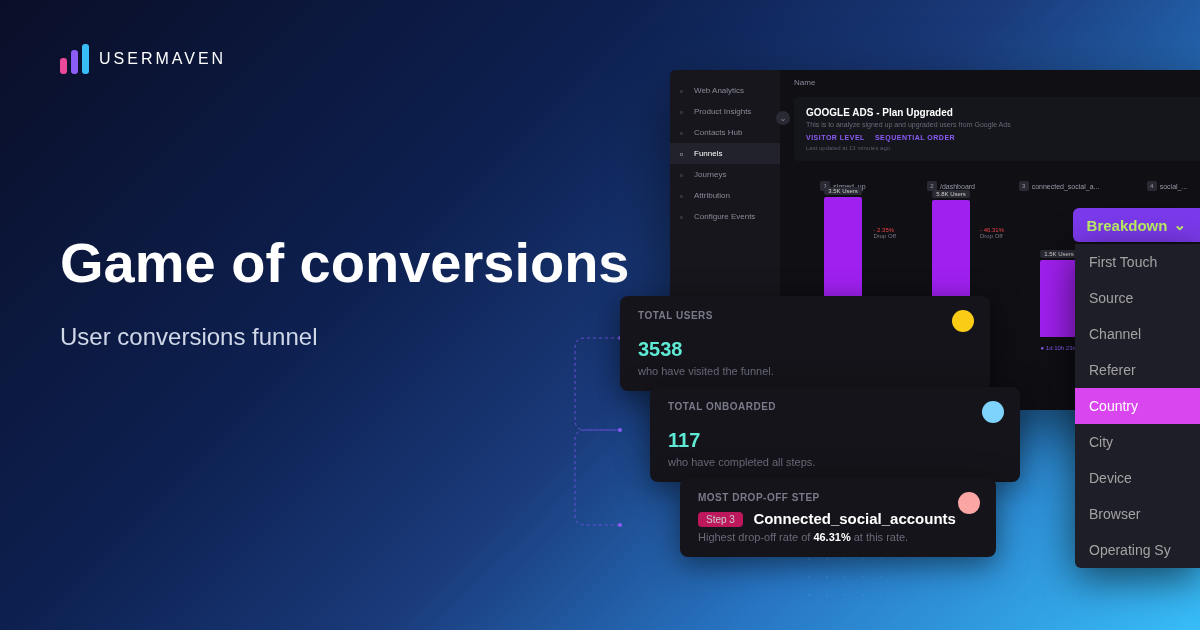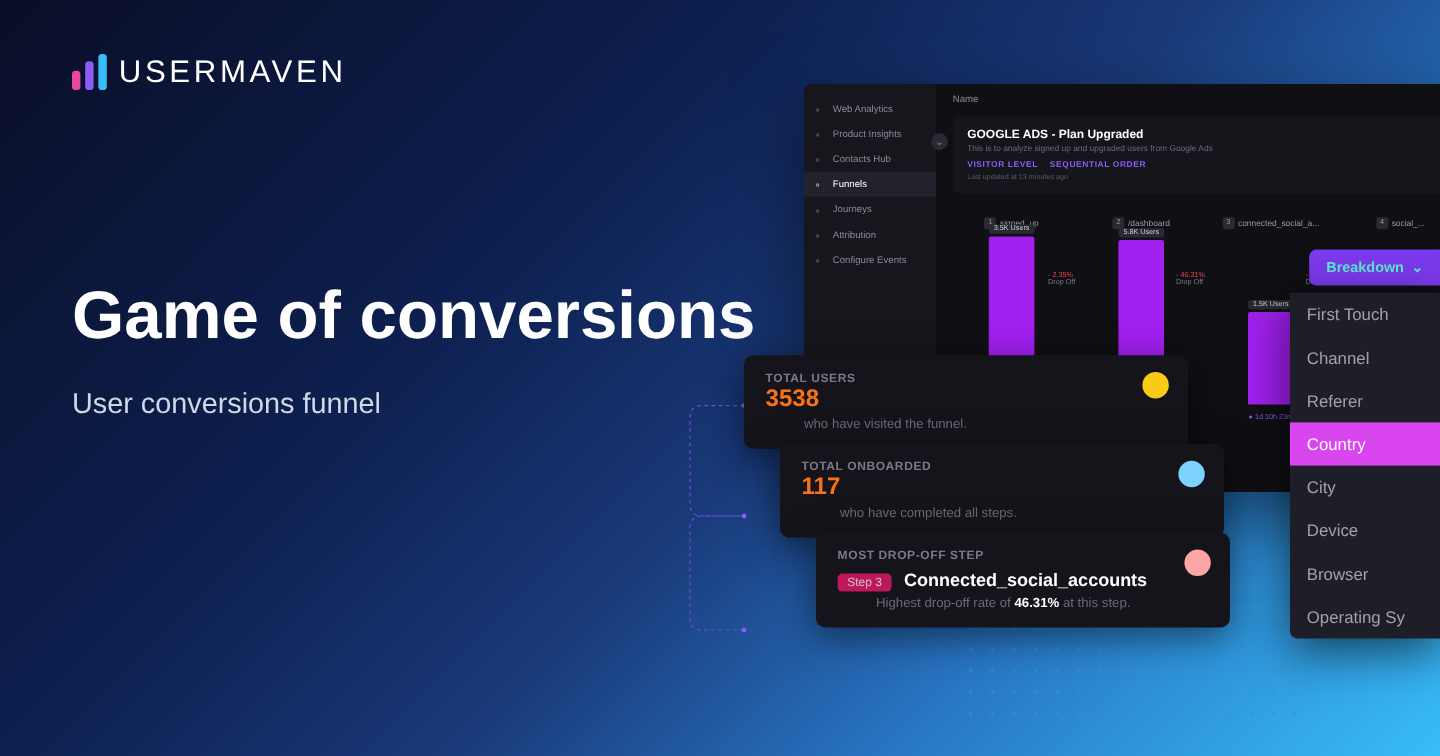--- a/index.html
+++ b/index.html
@@ -14,21 +14,21 @@
 .logo {
   position: absolute;
   top: 44px;
   left: 60px;
   display: flex;
   align-items: center;
   gap: 10px;
 }
 .logo-bars { display: flex; align-items: flex-end; gap: 4px; }
 .logo-bar { width: 7px; border-radius: 3px; }
-.logo-text { color: #fff; font-size: 26px; font-weight: 500; letter-spacing: 3px; }
+.logo-text { color: #fff; font-size: 16px; font-weight: 500; letter-spacing: 3px; }
 .headline {
   position: absolute;
   top: 230px;
   left: 60px;
 }
 .headline h1 { color: #fff; font-size: 56px; font-weight: 700; margin-bottom: 28px; }
 .headline p { color: #d0d8e8; font-size: 24px; font-weight: 400; }
 
 .app-window {
   position: absolute;
@@ -86,22 +86,22 @@
 .do-pct { color: #ef4444; }
 .do-lbl { color: #7a7a8a; }
 .bar-time { position: absolute; bottom: -14px; color: #8b5cf6; font-size: 6px; left: 50%; transform: translateX(-50%); white-space: nowrap; }
 .bar-bottom-users { position: absolute; bottom: -2px; right: -28px; color: #888; font-size: 6px; }
 
 .breakdown-btn {
   position: absolute;
   top: 208px;
   right: 0;
   background: #7c3aed;
-  color: #5eead4;
-  font-size: 12px;
+  color: #bef264;
+  font-size: 15px;
   font-weight: 600;
   padding: 8px 14px;
   border-radius: 6px 0 0 6px;
   display: flex;
   align-items: center;
   gap: 6px;
 }
 .breakdown-menu {
   position: absolute;
   top: 244px;
@@ -119,24 +119,24 @@
 .stat-card {
   background: #14141a;
   border-radius: 8px;
   padding: 14px 18px;
   width: 370px;
   box-shadow: 0 8px 30px rgba(0,0,0,0.5);
   position: relative;
   margin-bottom: -4px;
 }
 .stat-card:nth-child(2) { margin-left: 30px; width: 370px; }
-.stat-card:nth-child(3) { margin-left: 60px; width: 345px; }
+.stat-card:nth-child(3) { margin-left: 60px; width: 316px; }
 .sc-label { color: #7a7a8a; font-size: 10px; font-weight: 600; letter-spacing: 0.5px; }
-.sc-value { color: #f97316; font-size: 20px; font-weight: 700; margin-top: 0; }
-.sc-desc { color: #6a6a7a; font-size: 11px; margin-top: 4px; margin-left: 32px; }
+.sc-value { color: #5eead4; font-size: 20px; font-weight: 700; margin-top: 17px; }
+.sc-desc { color: #6a6a7a; font-size: 11px; margin-top: 4px; }
 .sc-icon { position: absolute; top: 14px; right: 16px; width: 22px; height: 22px; border-radius: 50%; }
 .step-pill { display: inline-block; background: #be185d; color: #ccc; font-size: 10px; padding: 2px 8px; border-radius: 4px; margin-right: 6px; }
 .step-name { color: #fff; font-size: 15px; font-weight: 600; vertical-align: middle; }
 .hl { color: #fff; font-weight: 600; }
 
 .connector { position: absolute; top: 330px; left: 565px; width: 60px; height: 200px; }
 .connector svg { overflow: visible; }
 
 .dots-grid {
   position: absolute;
@@ -258,20 +258,21 @@
       </div>
   </div>
 </div>
 
 <div class="breakdown-btn">
   <span>Breakdown</span>
   <span>⌄</span>
 </div>
 <div class="breakdown-menu" id="bdmenu">
     <div class="bd-item">First Touch</div>
+    <div class="bd-item">Source</div>
     <div class="bd-item">Channel</div>
     <div class="bd-item">Referer</div>
     <div class="bd-item sel">Country</div>
     <div class="bd-item">City</div>
     <div class="bd-item">Device</div>
     <div class="bd-item">Browser</div>
     <div class="bd-item">Operating Sy</div>
   </div>
 
 <div class="connector">
@@ -298,16 +299,16 @@
     <div class="sc-desc">who have completed all steps.</div>
   </div>
   <div class="stat-card">
     <div class="sc-icon" style="background:#fca5a5"></div>
     <div class="sc-label">MOST DROP-OFF STEP</div>
     <div style="margin-top:6px">
       <span class="step-pill">Step 3</span>
       <span class="step-name">Connected_social_accounts</span>
     </div>
     <div class="sc-desc">
-      <span>Highest drop-off rate of </span><span class="hl">46.31%</span><span> at this step.</span>
+      <span>Highest drop-off rate of </span><span class="hl">46.31%</span><span> at this rate.</span>
     </div>
   </div>
 </div>
 
 </body></html>

